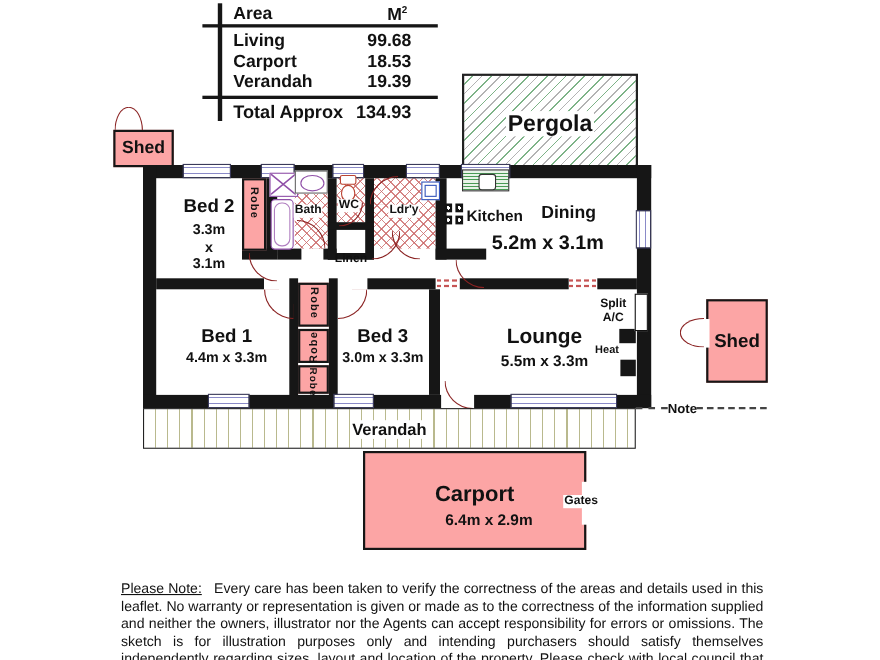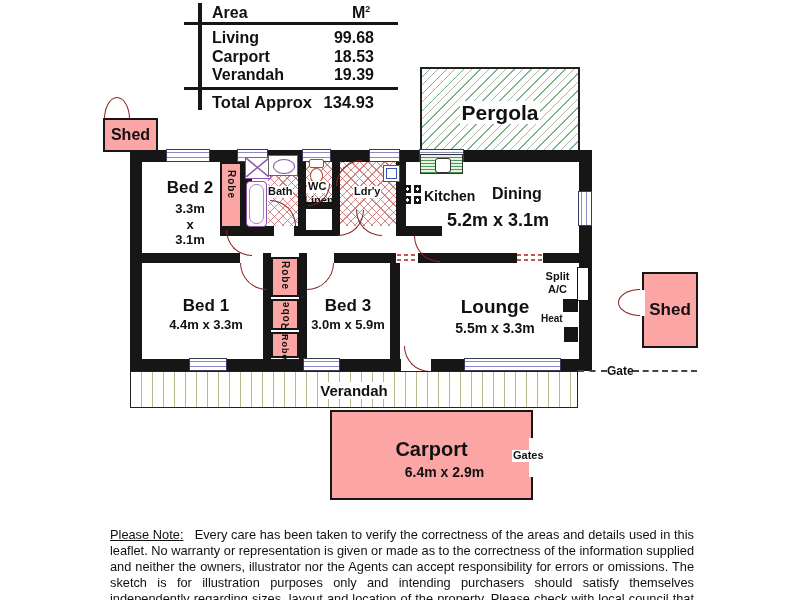--- a/index.html
+++ b/index.html
@@ -127,21 +127,21 @@
   </div>
   <div class="thinbox ctr" style="left:271px;top:257px;width:28px;height:40px;border-width:2.5px;">
     <span class="vtext b" style="font-size:10px;margin-top:2px;">Robe</span>
   </div>
   <div class="thinbox ctr" style="left:271px;top:299px;width:28px;height:31px;border-width:2.5px;">
     <span class="vtext flip b" style="font-size:10px;">Robe</span>
   </div>
   <div class="thinbox ctr" style="left:271px;top:332px;width:28px;height:26px;border-width:2.5px;">
     <span class="vtext b" style="font-size:9px;">Robe</span>
   </div>
-  <div class="lbl b ctr" style="left:300px;top:194px;width:38px;font-size:11px;">Linen</div>
+  <div class="lbl b ctr" style="left:300px;top:229px;width:38px;font-size:11px;">Linen</div>
 
   <div class="fix" style="left:245px;top:157px;width:26px;height:22px;border:1.5px solid #9050a8;background:#fff;">
     <svg width="23" height="19" viewBox="0 0 23 19" style="display:block;">
         <path d="M0 0 L23 19 M23 0 L0 19" stroke="#9050a8" stroke-width="1.4" fill="none"></path>
       </svg>
   </div>
   <div class="fix" style="left:268px;top:155px;width:30px;height:21px;border:1px solid #666;background:#fff;">
     <div style="position:absolute;left:4px;top:3px;width:20px;height:13px;border:1.3px solid #9050a8;border-radius:50%;"></div>
   </div>
   <div class="fix" style="left:246px;top:181px;width:21px;height:46px;border:1.6px solid #9050a8;border-radius:4px;background:#fff;">
@@ -184,40 +184,40 @@
   <div class="lbl b halo" style="left:267px;top:186px;font-size:11px;">Bath</div>
   <div class="lbl b halo" style="left:307px;top:181px;font-size:11px;">WC</div>
   <div class="lbl b halo" style="left:353px;top:186px;font-size:11px;">Ldr'y</div>
   <div class="lbl b" style="left:424px;top:188px;font-size:14px;">Kitchen</div>
   <div class="lbl b" style="left:492px;top:185px;font-size:16px;">Dining</div>
   <div class="lbl b ctr" style="left:447px;top:210px;width:78px;font-size:18px;">5.2m x 3.1m</div>
 
   <div class="lbl b ctr" style="left:171px;top:296px;width:70px;font-size:17px;">Bed 1</div>
   <div class="lbl b ctr" style="left:161px;top:317px;width:90px;font-size:13px;">4.4m x 3.3m</div>
   <div class="lbl b ctr" style="left:313px;top:296px;width:70px;font-size:17px;">Bed 3</div>
-  <div class="lbl b ctr" style="left:303px;top:317px;width:90px;font-size:13px;">3.0m x 5.9m</div>
+  <div class="lbl b ctr" style="left:303px;top:317px;width:90px;font-size:13px;">3.0m x 3.3m</div>
   <div class="lbl b ctr" style="left:450px;top:296px;width:90px;font-size:19px;">Lounge</div>
   <div class="lbl b ctr" style="left:450px;top:320px;width:90px;font-size:14px;">5.5m x 3.3m</div>
 
   <div class="ctr b" style="position:absolute;left:539px;top:270px;width:37px;font-size:11px;line-height:13px;white-space:normal;">Split A/C</div>
   <div class="lbl b" style="left:541px;top:313px;font-size:10px;">Heat</div>
 
   <div class="verandah ctr" style="left:130px;top:371px;width:448px;height:37px;">
     <span class="b halo" style="position:relative;top:10px;font-size:15px;">Verandah</span>
   </div>
 
   <div class="thinbox" style="left:330px;top:410px;width:203px;height:90px;">
     <div class="ctr b" style="margin-top:26px;font-size:20px;">Carport</div>
     <div class="ctr b" style="margin-top:3px;font-size:14px;margin-left:26px;">6.4m x 2.9m</div>
   </div>
   <div class="abs" style="left:529px;top:438px;width:6px;height:39px;background:#fff;"></div>
   <div class="lbl b halo" style="left:512px;top:450px;font-size:11px;">Gates</div>
 
   <div class="gate-dash" style="left:578px;top:370px;width:29px;"></div>
-  <div class="lbl b" style="left:607px;top:364px;font-size:12px;">Gate</div>
+  <div class="lbl b" style="left:607px;top:364px;font-size:12px;">Note</div>
   <div class="gate-dash" style="left:633px;top:370px;width:64px;"></div>
 
   <div class="thinbox ctr" style="left:642px;top:272px;width:56px;height:76px;border-width:2.5px;">
     <span class="b" style="font-size:17px;line-height:72px;">Shed</span>
   </div>
   <div class="abs" style="left:639px;top:290px;width:6px;height:26px;background:#fff;"></div>
   <div class="arc cleft" style="left:618px;top:289px;width:22px;height:27px;"></div>
 
   <div class="disc">
     <span style="text-decoration:underline;">Please Note:</span>

